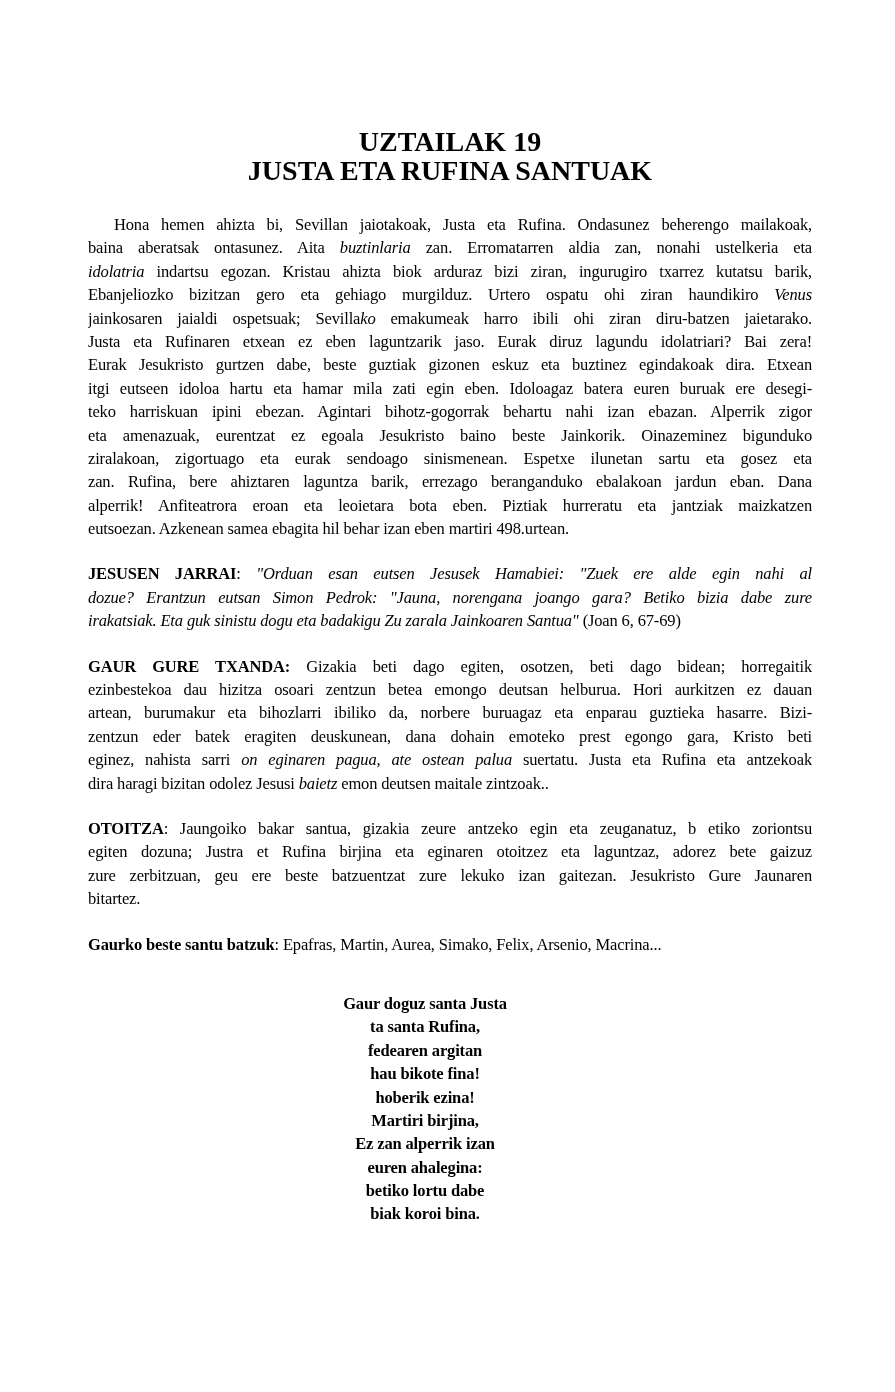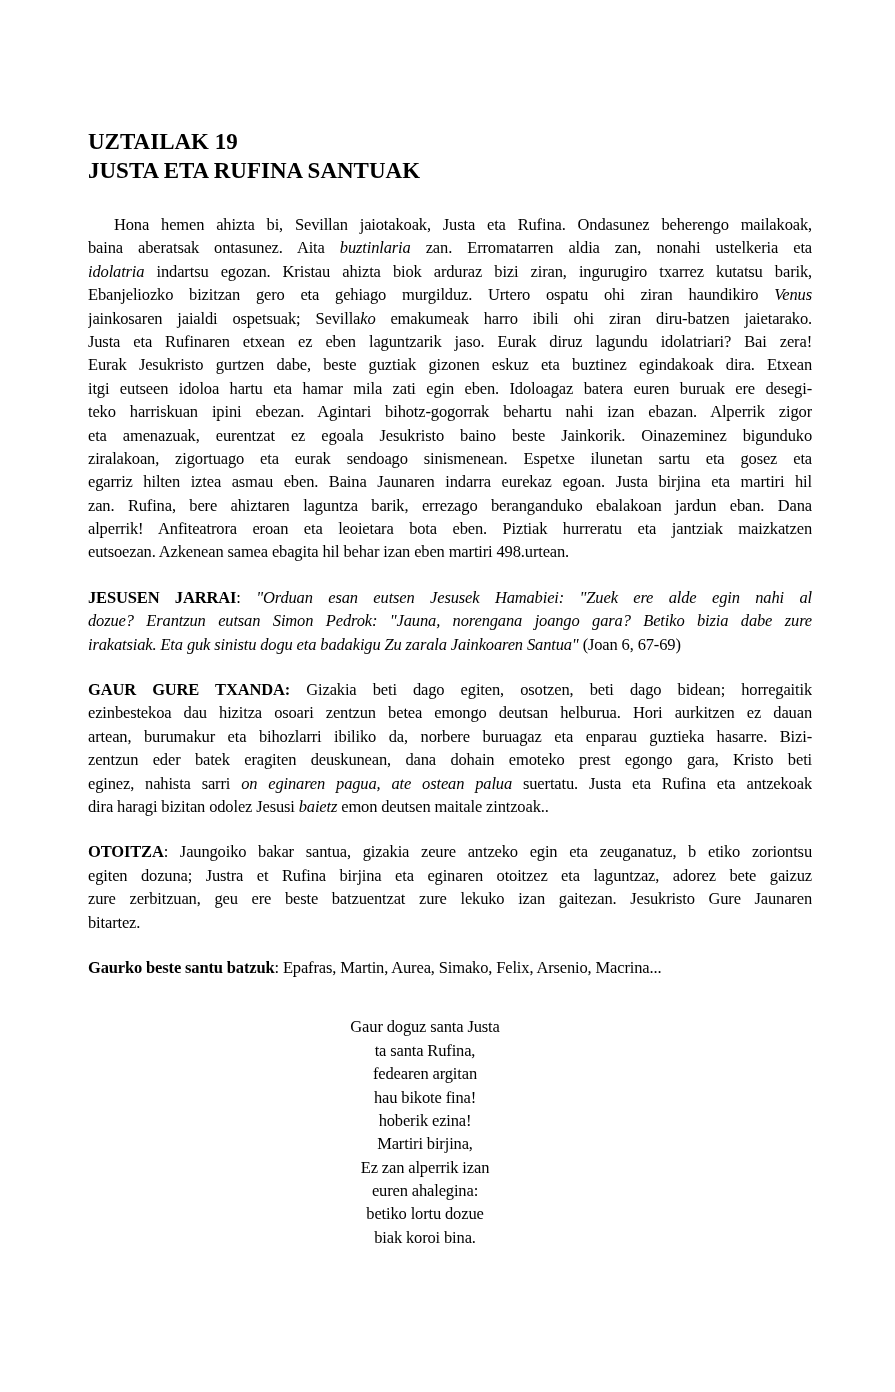--- a/index.html
+++ b/index.html
@@ -16,22 +16,23 @@
     font-family: "Liberation Serif", "DejaVu Serif", serif;
     overflow: hidden;
   }
   .content {
     position: absolute;
     left: 88px;
     top: 128px;
     width: 724px;
   }
   .title {
+    text-align: center;
     font-weight: bold;
-    font-size: 23px;
+    font-size: 28px;
     line-height: 28.5px;
     margin-bottom: 28px;
   }
   .body-text {
     font-size: 16.5px;
   }
   .block {
     margin-top: 22px;
   }
   .block:first-child {
@@ -51,20 +52,21 @@
   .line.indent {
     text-indent: 26px;
   }
   .block.poem {
     margin-top: 36px;
     padding-right: 50px;
   }
   .block.poem .line {
     text-align: left;
     text-align-last: center;
+    font-weight: bold;
   }
   .bold { font-weight: bold; }
   .italic { font-style: italic; margin-top: 24px; }
 </style>
 </head>
 <body>
 
 <div class="page">
   <div class="content">
     <div class="title">
@@ -77,21 +79,20 @@
           <div class="line"><span>baina aberatsak ontasunez. Aita </span><span class="italic">buztinlaria</span><span> zan. Erromatarren aldia zan, nonahi ustelkeria eta</span></div>
           <div class="line"><span class="italic">idolatria</span><span> indartsu egozan. Kristau ahizta biok arduraz bizi ziran, ingurugiro txarrez kutatsu barik,</span></div>
           <div class="line"><span>Ebanjeliozko bizitzan gero eta gehiago murgilduz. Urtero ospatu ohi ziran haundikiro </span><span class="italic">Venus</span></div>
           <div class="line"><span>jainkosaren jaialdi ospetsuak; Sevilla</span><span class="italic">ko</span><span> emakumeak harro ibili ohi ziran diru-batzen jaietarako.</span></div>
           <div class="line"><span>Justa eta Rufinaren etxean ez eben laguntzarik jaso. Eurak diruz lagundu idolatriari? Bai zera!</span></div>
           <div class="line"><span>Eurak Jesukristo gurtzen dabe, beste guztiak gizonen eskuz eta buztinez egindakoak dira. Etxean</span></div>
           <div class="line"><span>itgi eutseen idoloa hartu eta hamar mila zati egin eben. Idoloagaz batera euren buruak ere desegi-</span></div>
           <div class="line"><span>teko harriskuan ipini ebezan. Agintari bihotz-gogorrak behartu nahi izan ebazan. Alperrik zigor</span></div>
           <div class="line"><span>eta amenazuak, eurentzat ez egoala Jesukristo baino beste Jainkorik. Oinazeminez bigunduko</span></div>
           <div class="line"><span>ziralakoan, zigortuago eta eurak sendoago sinismenean. Espetxe ilunetan sartu eta gosez eta</span></div>
-          <div class="line"><span>egarriz hilten iztea asmau eben. Baina Jaunaren indarra eurekaz egoan. Justa birjina eta martiri hil</span></div>
           <div class="line"><span>zan. Rufina, bere ahiztaren laguntza barik, errezago beranganduko ebalakoan jardun eban. Dana</span></div>
           <div class="line"><span>alperrik! Anfiteatrora eroan eta leoietara bota eben. Piztiak hurreratu eta jantziak maizkatzen</span></div>
           <div class="line last"><span>eutsoezan. Azkenean samea ebagita hil behar izan eben martiri 498.urtean.</span></div>
         </div>
         <div class="block paragraph">
           <div class="line"><span class="bold">JESUSEN JARRAI</span><span>: </span><span class="italic">"Orduan esan eutsen Jesusek Hamabiei: "Zuek ere alde egin nahi al</span></div>
           <div class="line"><span class="italic">dozue? Erantzun eutsan Simon Pedrok: "Jauna, norengana joango gara? Betiko bizia dabe zure</span></div>
           <div class="line last"><span class="italic">irakatsiak. Eta guk sinistu dogu eta badakigu Zu zarala Jainkoaren Santua"</span><span> (Joan 6, 67-69)</span></div>
         </div>
         <div class="block paragraph">
@@ -113,18 +114,18 @@
         </div>
         <div class="block poem">
           <div class="line"><span>Gaur doguz santa Justa</span></div>
           <div class="line"><span>ta santa Rufina,</span></div>
           <div class="line"><span>fedearen argitan</span></div>
           <div class="line"><span>hau bikote fina!</span></div>
           <div class="line"><span>hoberik ezina!</span></div>
           <div class="line"><span>Martiri birjina,</span></div>
           <div class="line"><span>Ez zan alperrik izan</span></div>
           <div class="line"><span>euren ahalegina:</span></div>
-          <div class="line"><span>betiko lortu dozue</span></div>
+          <div class="line"><span>betiko lortu dabe</span></div>
           <div class="line last"><span>biak koroi bina.</span></div>
         </div>
       </div>
   </div>
 </div>
 
 </body></html>

